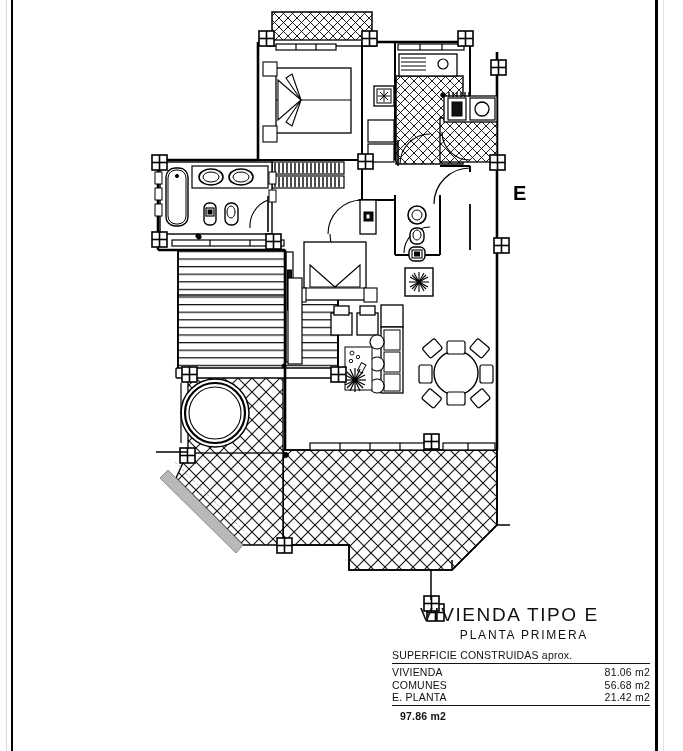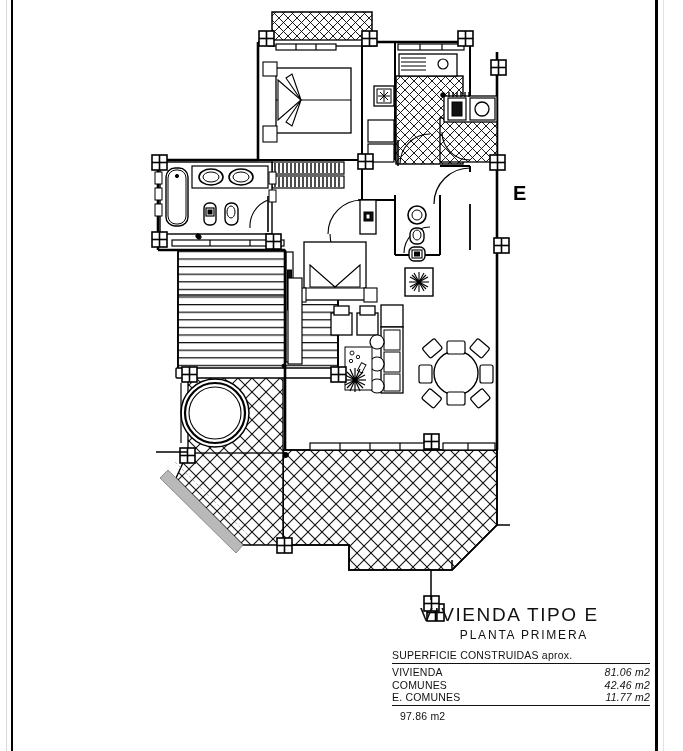--- a/index.html
+++ b/index.html
@@ -32,26 +32,26 @@
   .surf-head{
     font-size:10.5px;letter-spacing:.2px;color:#111;margin:0 0 2px 0;
   }
   .rule{height:1px;background:#111;width:100%;}
   table.surf{
     border-collapse:collapse;width:100%;margin:2px 0 1px 0;
     font-size:10.5px;color:#111;
   }
   table.surf td{padding:0 0 0 0;line-height:12.6px;}
   td.sname{padding-left:22px;text-align:left;letter-spacing:.2px;}
-  td.sval{text-align:right;letter-spacing:.2px;white-space:nowrap;font-style:italic;}
+  td.sval{text-align:right;letter-spacing:.2px;white-space:nowrap;}
   .util-row{
     display:flex;justify-content:space-between;align-items:baseline;
     font-size:10.5px;color:#111;margin-top:4px;letter-spacing:.2px;
   }
-  .util-row .uval{white-space:nowrap;padding-left:8px;}
+  .util-row .uval{white-space:nowrap;padding-left:8px;font-weight:bold;}
   #entrance-label{
     position:absolute;left:513px;top:182px;
     font-size:20px;font-weight:bold;color:#000;letter-spacing:0;
     font-family:"Liberation Sans", sans-serif;
   }
 </style>
 </head>
 <body>
 
 <div id="sheet">
@@ -532,25 +532,25 @@
     <div class="surf-head">SUPERFICIE CONSTRUIDAS aprox.</div>
     <div class="rule"></div>
     <table class="surf">
       <tbody>
         <tr>
           <td class="sname">VIVIENDA</td>
           <td class="sval">81.06 m2</td>
         </tr>
         <tr>
           <td class="sname">COMUNES</td>
-          <td class="sval">42.46 m2</td>
+          <td class="sval">56.68 m2</td>
         </tr>
         <tr>
-          <td class="sname">E. COMUNES</td>
-          <td class="sval">11.77 m2</td>
+          <td class="sname">E. PLANTA</td>
+          <td class="sval">21.42 m2</td>
         </tr>
       </tbody>
     </table>
     <div class="rule"></div>
     <div class="util-row">
       <span class="uval">97.86 m2</span>
     </div>
   </div>
 
 </div>

